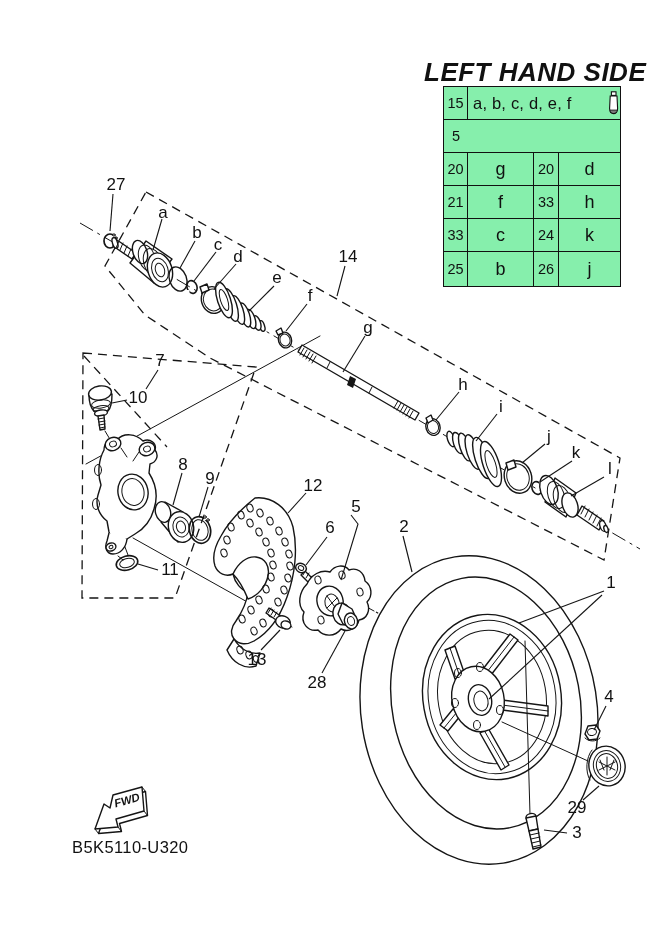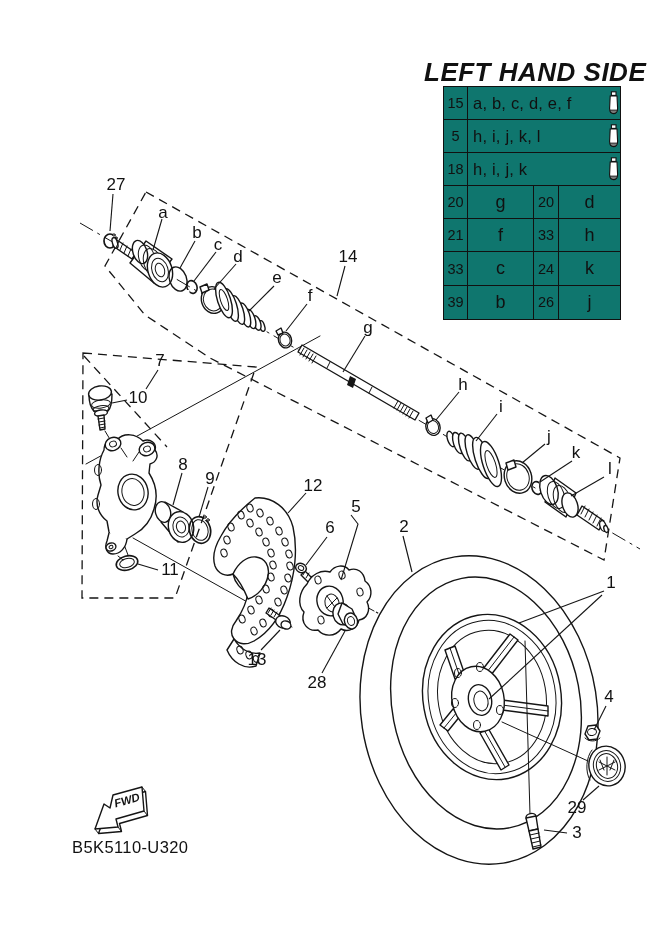--- a/index.html
+++ b/index.html
@@ -1,21 +1,21 @@
 <!DOCTYPE html>
 <html><head>
 <meta charset="utf-8">
 <style>
   html,body{margin:0;padding:0;background:#e8e8e8}
   .page{position:relative;width:661px;height:935px;background:#ffffff;overflow:hidden;
         font-family:"Liberation Sans",sans-serif;color:#111}
   .title{position:absolute;left:424px;top:57px;width:210px;font-size:26px;font-weight:bold;
          font-style:italic;letter-spacing:.5px;white-space:nowrap}
   .ref-table{position:absolute;left:443px;top:86px;width:178px;border:1.6px solid #111;
-             box-sizing:border-box;background:#0f766e}
+             box-sizing:border-box;background:#86efac}
   .trow{display:grid;height:33.1px;box-sizing:border-box;border-bottom:1.3px solid #111}
   .trow:last-child{border-bottom:none}
   .trow.full{grid-template-columns:24px 1fr}
   .trow.pair{grid-template-columns:24px 66px 25px 1fr}
   .tcell{display:flex;align-items:center;justify-content:center;box-sizing:border-box;
          border-right:1.3px solid #111;overflow:hidden}
   .tcell:last-child{border-right:none}
   .tnum{font-size:14.5px}
   .ttxt{justify-content:space-between;padding-left:5px;font-size:16.5px;letter-spacing:.2px;white-space:nowrap}
   .tval{font-size:18px}
@@ -48,66 +48,41 @@
               <rect x="4.4" y="0.8" width="4.6" height="3.6"></rect>
               <path d="M3.2,5 L2.6,17.5 C2.6,20.8 4.4,22.6 6.6,22.6 C8.8,22.6 10.6,20.8 10.6,17.5 L10,5 Z"></path>
               <line x1="3" y1="19.2" x2="10.2" y2="19.2"></line>
               <line x1="3.6" y1="21" x2="9.7" y2="21"></line>
             </g>
           </svg>
       </div>
     </div>
     <div class="trow full">
       <div class="tcell tnum">5</div>
-      <div class="tcell ttxt">
-        <span>h, i, j, k, l</span>
-        <svg class="tube" width="13" height="24" viewBox="0 0 13 24">
-            <g fill="#fff" stroke="#111" stroke-width="1.1">
-              <rect x="4.4" y="0.8" width="4.6" height="3.6"></rect>
-              <path d="M3.2,5 L2.6,17.5 C2.6,20.8 4.4,22.6 6.6,22.6 C8.8,22.6 10.6,20.8 10.6,17.5 L10,5 Z"></path>
-              <line x1="3" y1="19.2" x2="10.2" y2="19.2"></line>
-              <line x1="3.6" y1="21" x2="9.7" y2="21"></line>
-            </g>
-          </svg>
-      </div>
-    </div>
-    <div class="trow full">
-      <div class="tcell tnum">18</div>
-      <div class="tcell ttxt">
-        <span>h, i, j, k</span>
-        <svg class="tube" width="13" height="24" viewBox="0 0 13 24">
-            <g fill="#fff" stroke="#111" stroke-width="1.1">
-              <rect x="4.4" y="0.8" width="4.6" height="3.6"></rect>
-              <path d="M3.2,5 L2.6,17.5 C2.6,20.8 4.4,22.6 6.6,22.6 C8.8,22.6 10.6,20.8 10.6,17.5 L10,5 Z"></path>
-              <line x1="3" y1="19.2" x2="10.2" y2="19.2"></line>
-              <line x1="3.6" y1="21" x2="9.7" y2="21"></line>
-            </g>
-          </svg>
-      </div>
     </div>
     <div class="trow pair">
       <div class="tcell tnum">20</div>
       <div class="tcell tval">g</div>
       <div class="tcell tnum">20</div>
       <div class="tcell tval">d</div>
     </div>
     <div class="trow pair">
       <div class="tcell tnum">21</div>
       <div class="tcell tval">f</div>
       <div class="tcell tnum">33</div>
       <div class="tcell tval">h</div>
     </div>
     <div class="trow pair">
       <div class="tcell tnum">33</div>
       <div class="tcell tval">c</div>
       <div class="tcell tnum">24</div>
       <div class="tcell tval">k</div>
     </div>
     <div class="trow pair">
-      <div class="tcell tnum">39</div>
+      <div class="tcell tnum">25</div>
       <div class="tcell tval">b</div>
       <div class="tcell tnum">26</div>
       <div class="tcell tval">j</div>
     </div>
   </div>
 
   <svg width="661" height="935" viewBox="0 0 661 935" style="position:absolute;left:0;top:0">
 
     <g>
       <line class="cline" x1="80" y1="223" x2="640" y2="549"></line>

